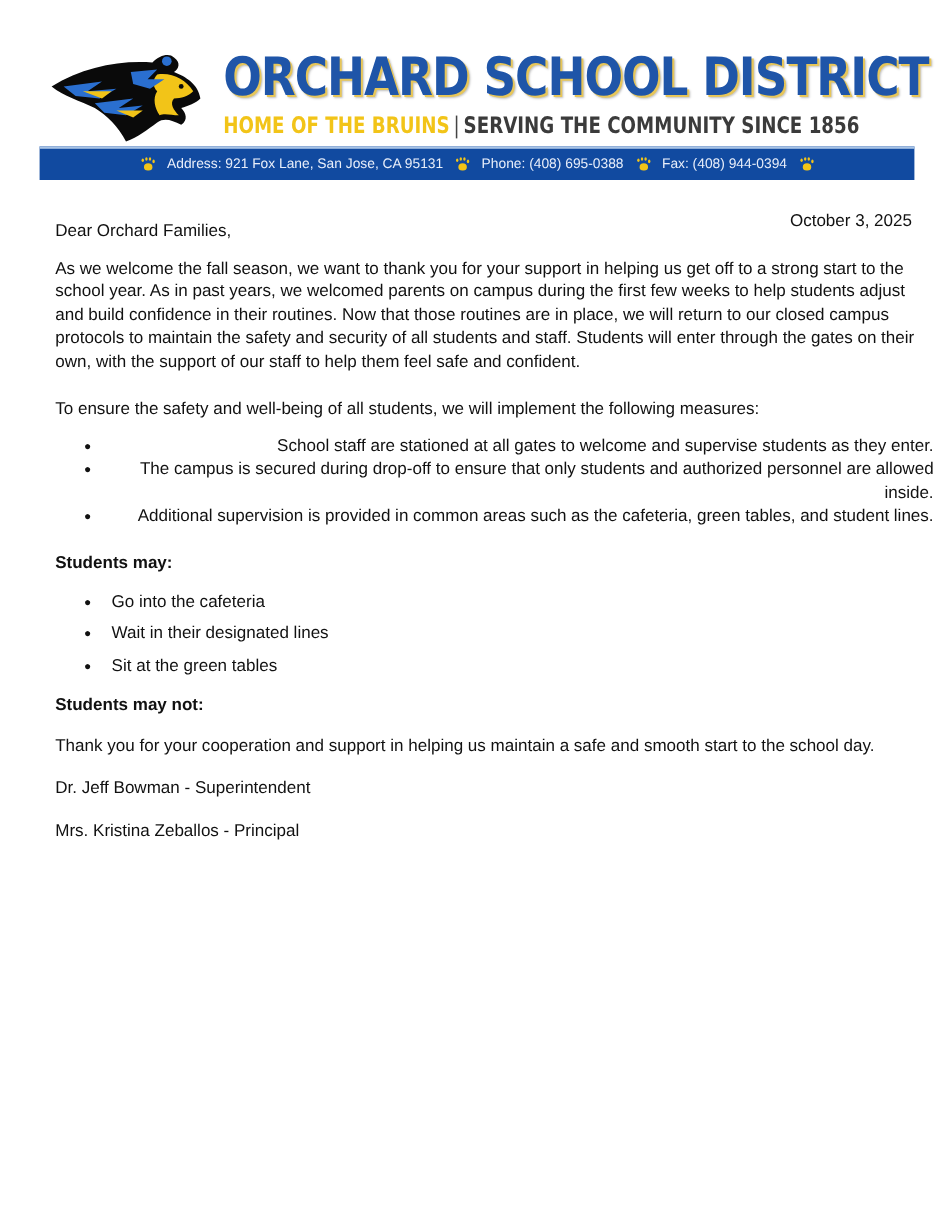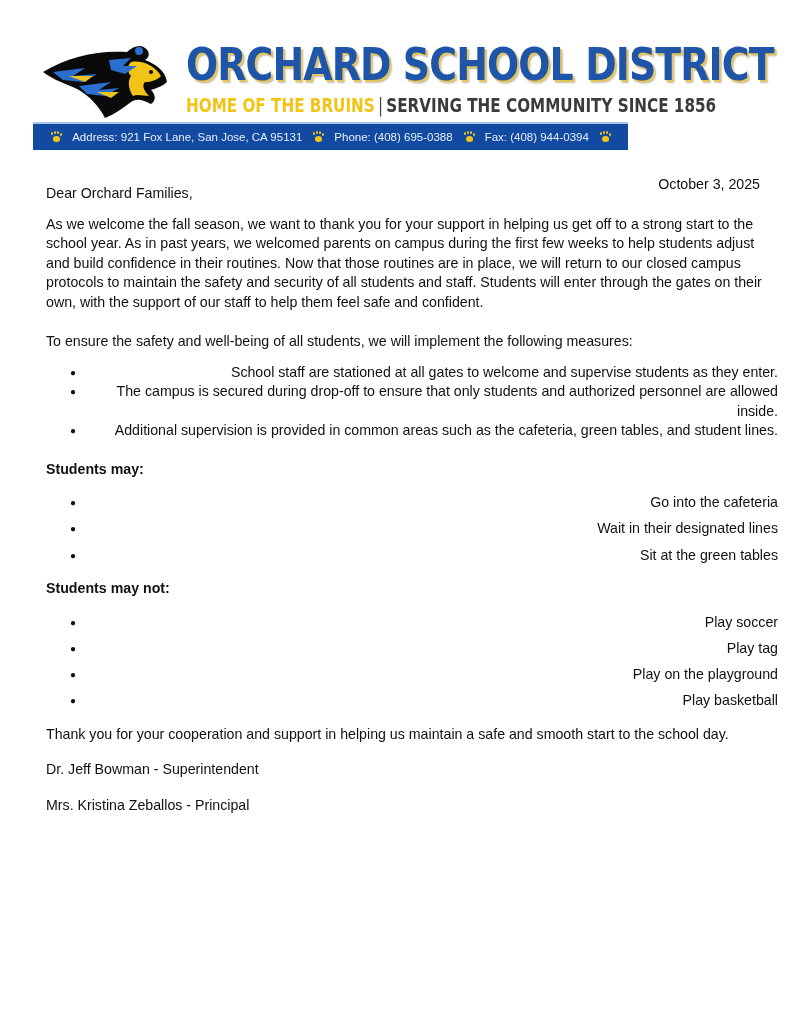--- a/index.html
+++ b/index.html
@@ -11,39 +11,39 @@
   .logo { position: absolute; left: 6px; top: 4px; width: 132px; height: 78px; }
   .title { position: absolute; left: 153px; top: 4px; font-family: "DejaVu Sans", sans-serif; font-weight: bold;
            font-size: 44px; letter-spacing: -1px; color: #1f55a8; line-height: 46px;
            transform: scaleX(0.86); transform-origin: left top; white-space: nowrap;
            text-shadow: 2px 2px 0 #e7c659, 3px 3px 2px rgba(0,0,0,0.25); }
   .tagline { position: absolute; left: 153px; top: 56px; white-space: nowrap; font-family: "DejaVu Sans", sans-serif;
              font-weight: bold; font-size: 19px; line-height: 22px; transform: scaleX(0.80); transform-origin: left top; }
   .tag-left { color: #f2c418; }
   .tag-sep { color: #444; font-weight: normal; margin: 0 4px; }
   .tag-right { color: #3b3b3b; }
-  .banner { position: absolute; left: 0; top: 84px; width: 595px; height: 28px; background: #114aa0;
+  .banner { position: absolute; left: 0; top: 84px; width: 729px; height: 28px; background: #114aa0;
             border-top: 2px solid #a8c4e6; display: flex; align-items: center; justify-content: center; gap: 10px;
             color: #e8eefa; font-size: 11.5px; white-space: nowrap; }
   .paw { display: inline-block; width: 12px; height: 12px; position: relative; }
   .paw::before { content: ""; position: absolute; left: 3px; top: 5px; width: 7px; height: 6px; background: #f2c418; border-radius: 50% 50% 45% 45%; }
   .paw::after { content: ""; position: absolute; left: 1px; top: 1px; width: 2px; height: 3px; background: #f2c418; border-radius: 50%;
                 box-shadow: 3px -1px 0 0 #f2c418, 6px -1px 0 0 #f2c418, 9px 1px 0 0 #f2c418; }
 
   
   .date { position: absolute; right: 31px; top: 176px; text-align: center; }
   .content { position: absolute; left: 46px; top: 184px; width: 732px; line-height: 19.5px; }
   .content p { margin-bottom: 19px; }
   .salutation { margin-bottom: 11px !important; }
   .intro { margin-bottom: 20px !important; }
   .measures { list-style: none; margin-bottom: 19px; text-align: right; }
   .measures li { position: relative; padding-left: 47px; }
   .measures li::before { content: "●"; position: absolute; left: 24px; font-size: 10px; line-height: 19.5px; }
   .heading { font-weight: bold; margin-bottom: 14px !important; }
-  .spaced { list-style: none; margin-bottom: 14px; text-align: right; }
+  .spaced { list-style: none; margin-bottom: 14px; }
   .spaced li { position: relative; padding-left: 47px; margin-bottom: 6.8px; }
   .spaced li::before { content: "●"; position: absolute; left: 24px; font-size: 10px; line-height: 19.5px; }
   .closing p { margin-bottom: 16px; }
 </style>
 </head>
 <body>
 
 <div class="letterhead">
   <svg class="logo" viewBox="0 0 132 78">
     <path d="M4 30 C30 14 60 8 88 10 C94 4 102 2 106 6 C112 10 110 16 106 18 C116 22 126 28 128 40 C124 44 118 46 112 48 C116 52 118 58 112 62 C104 58 98 56 92 60 C84 66 76 72 66 76 C60 64 50 54 40 48 C28 42 14 38 4 30 Z" fill="#0a0a0a"></path>
@@ -82,24 +82,18 @@
     <li>The campus is secured during drop-off to ensure that only students and authorized personnel are allowed inside.</li>
     <li>Additional supervision is provided in common areas such as the cafeteria, green tables, and student lines.</li>
   </ul>
   <p class="heading">Students may:</p>
   <ul class="spaced">
     <li>Go into the cafeteria</li>
     <li>Wait in their designated lines</li>
     <li>Sit at the green tables</li>
   </ul>
   <p class="heading">Students may not:</p>
-  <ul class="spaced">
-    <li>Play soccer</li>
-    <li>Play tag</li>
-    <li>Play on the playground</li>
-    <li>Play basketball</li>
-  </ul>
   <div class="closing">
     <p>Thank you for your cooperation and support in helping us maintain a safe and smooth start to the school day.</p>
     <p>Dr. Jeff Bowman - Superintendent</p>
     <p>Mrs. Kristina Zeballos - Principal</p>
   </div>
 </div>
 
 </body></html>

